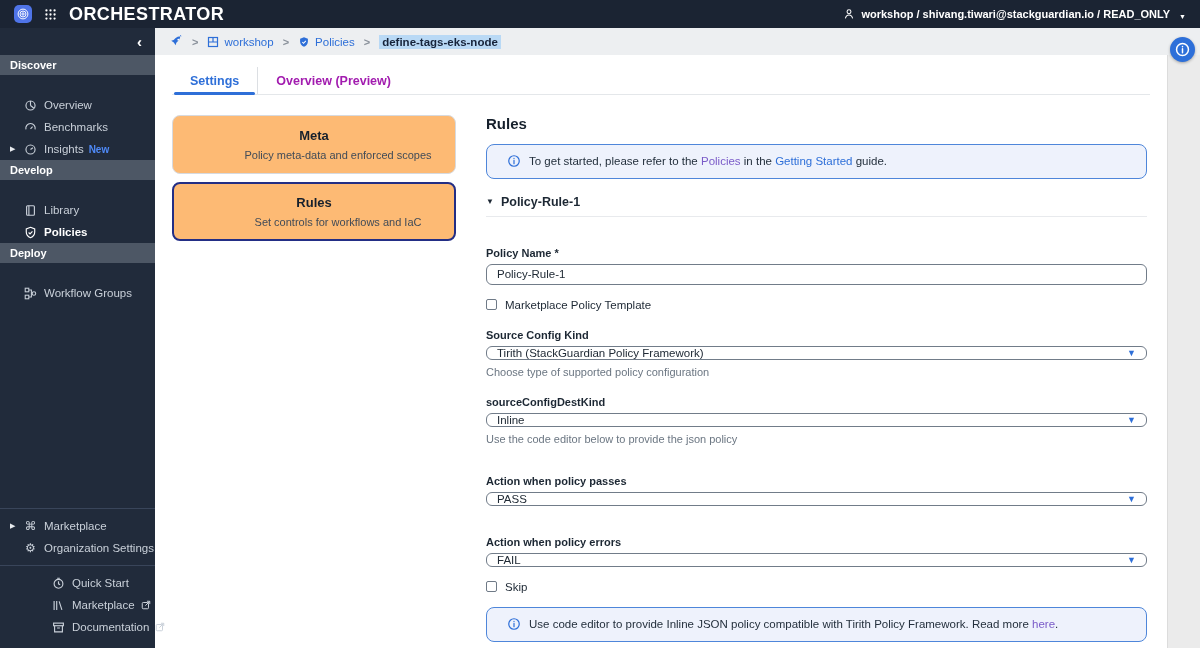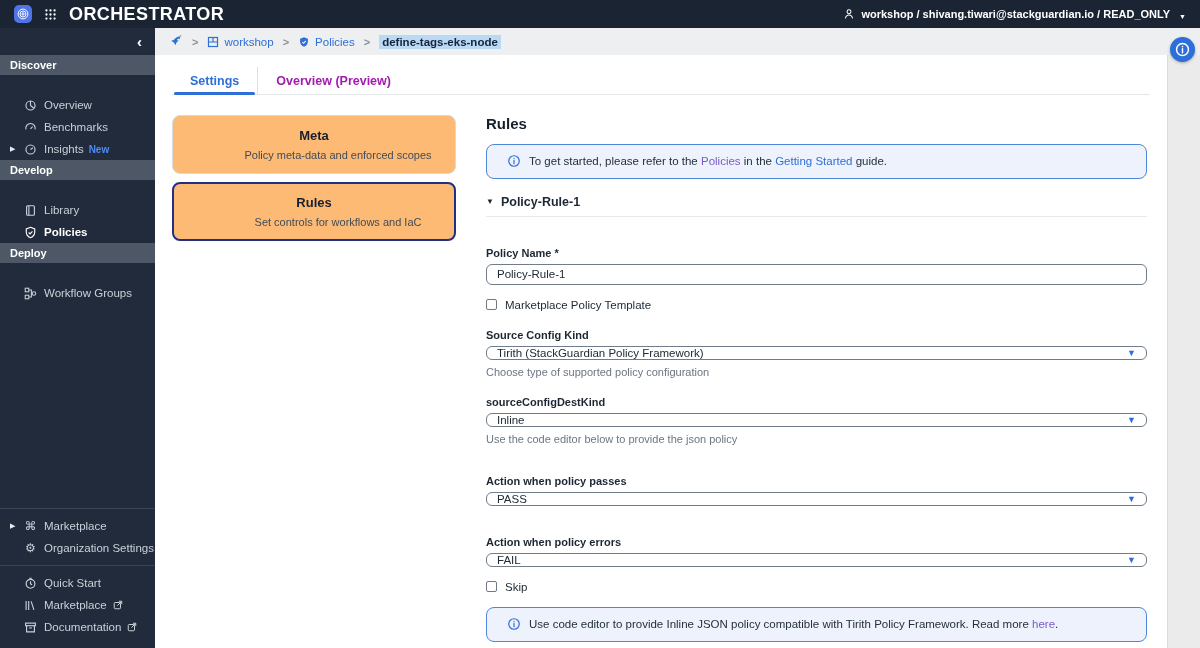--- a/index.html
+++ b/index.html
@@ -201,21 +201,21 @@
       <span class="ic uni">⌘</span>
       <span>Marketplace</span>
     </div>
     <div class="sb-item">
       <span class="arrow"></span>
       <span class="ic uni">⚙</span>
       <span>Organization Settings</span>
     </div>
   </div>
 
-  <div class="sb-group" style="padding-bottom:10px;">
+  <div class="sb-group" style="padding-bottom:10px;padding-left:28px;">
     <div class="sb-item">
       <span class="arrow"></span>
       <span class="ic">
           <svg class="icon" width="13" height="13" viewBox="0 0 16 16" fill="none" stroke="currentColor" stroke-width="1.4">
             <circle cx="8" cy="8.4" r="5.4"></circle>
             <path d="M8 5.2v3.2l2 1.2M6.4 1.6h3.2"></path>
           </svg>
         </span>
       <span>Quick Start</span>
     </div>

